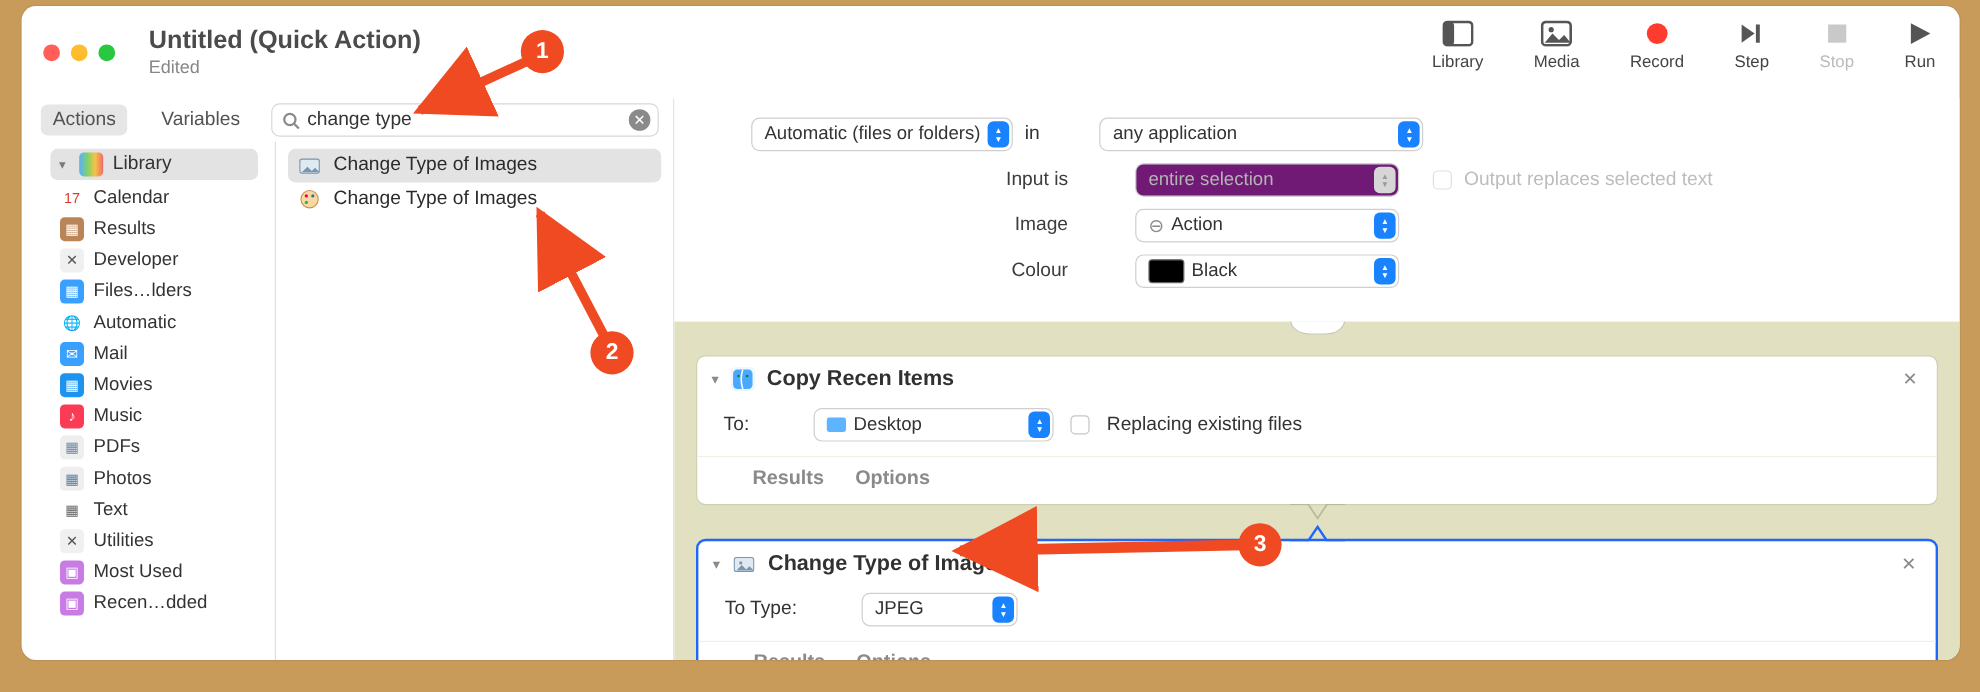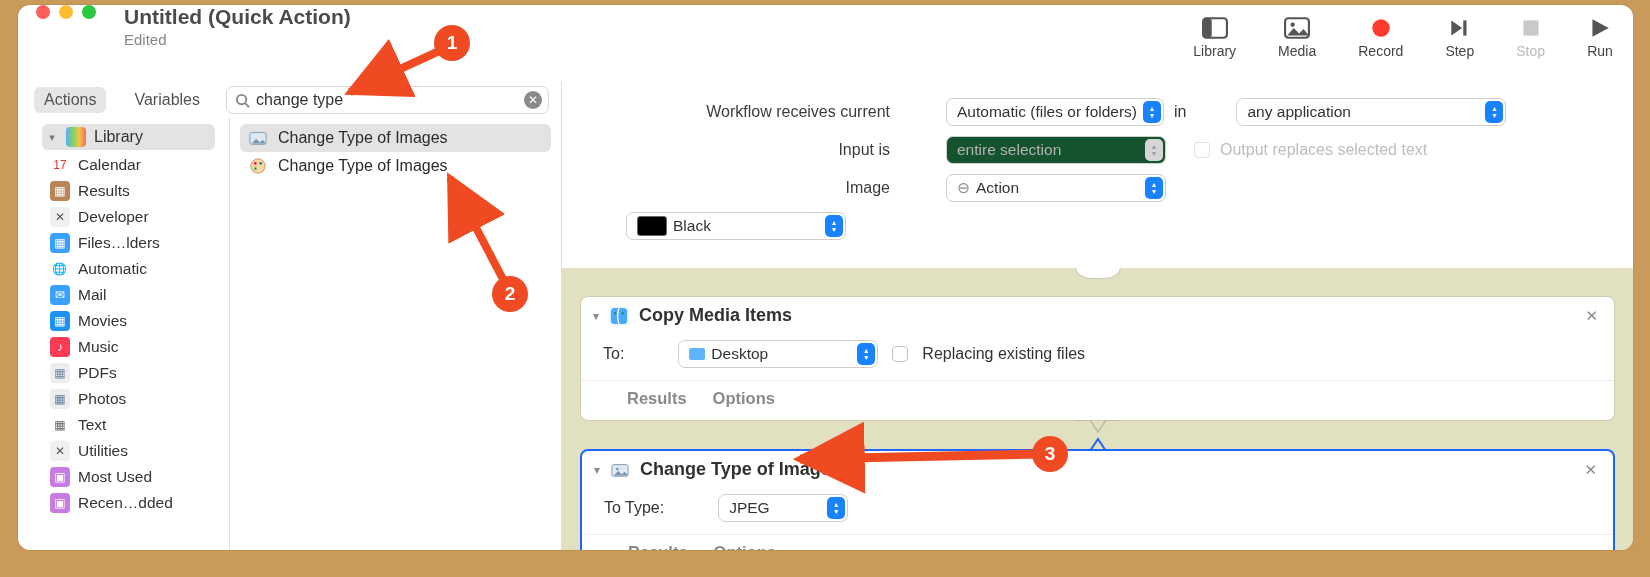--- a/index.html
+++ b/index.html
@@ -1,19 +1,19 @@
 <!DOCTYPE html>
 <html><head>
 <meta charset="utf-8">
 <style>
   * { box-sizing: border-box; margin: 0; padding: 0; font-family: -apple-system, "Helvetica Neue", Arial, sans-serif; }
   body { background:#C89B5A; width:1650px; height:577px; overflow:hidden; }
   .window { position:absolute; left:18px; top:5px; width:1615px; height:545px; background:#fff; border-radius:12px; overflow:hidden; box-shadow:0 0 0 1px rgba(0,0,0,.05); display:flex; flex-direction:column; }
   
-  .titlebar { height:77px; display:flex; align-items:flex-start; padding:0 18px; position:relative; }
+  .titlebar { height:77px; display:flex; align-items:center; padding:0 18px; position:relative; }
   .traffic { display:flex; gap:9px; margin-right:28px; }
   .dot { width:14px; height:14px; border-radius:50%; }
   .dot.r{background:#ff5f57;} .dot.y{background:#febc2e;} .dot.g{background:#28c840;}
   .titleblock { display:flex; flex-direction:column; }
   .titleblock .t1{ font-size:21px; font-weight:600; color:#4b4b4b;}
   .titleblock .t2{ font-size:15px; color:#878787; margin-top:2px;}
   .toolbar { position:absolute; right:20px; top:12px; display:flex; gap:42px; }
   .tbtn { display:flex; flex-direction:column; align-items:center; gap:4px; color:#444; font-size:14px;}
   .tbtn.dis{ color:#bbb;}
   .tbtn svg{ width:26px; height:22px; }
@@ -42,21 +42,21 @@
   
   .results{ padding:6px 10px;}
   .resitem{ display:flex; align-items:center; gap:10px; padding:4px 8px; border-radius:6px; font-size:16px; color:#2b2b2b;}
   .resitem.sel{ background:#e3e3e3;}
   .resicon{ width:20px; height:20px; border-radius:4px; display:inline-flex; align-items:center; justify-content:center;}
   
   .formarea{ padding:16px 24px 18px 24px; background:#fff; }
   .frow{ display:flex; align-items:center; justify-content:flex-start; gap:10px; margin-bottom:10px; font-size:16px; color:#333;}
   .frow .lab{ width:310px; text-align:right; padding-right:6px; color:#3c3c3c;}
   .popup{ position:relative; display:inline-flex; align-items:center; background:#fff; border:1px solid #cfcfcf; border-radius:7px; height:28px; padding:0 26px 0 10px; font-size:15.5px; min-width:100px;margin-left:40px;}
-  .popup.dis{ color:#b4b4b4; background:#14532d;}
+  .popup.dis{ color:#b4b4b4; background:#701a75;}
   .popup .stepper{ position:absolute; right:2px; top:2px; bottom:2px; width:18px; background:#1982ff; border-radius:5px; display:flex; flex-direction:column; align-items:center; justify-content:center; color:#fff; font-size:8px; line-height:7px;}
   .popup.dis .stepper{ background:#d6d6d6; color:#9a9a9a;}
   .inword{ font-size:16px; color:#333;}
   .cbx{ width:16px; height:16px; border:1.5px solid #c5c5c5; border-radius:4px; display:inline-block;}
   .cbx.dis{ border-color:#e0e0e0;}
   .dimtxt{ color:#bdbdbd;}
   .swatch{width:30px;height:20px;background:#000;display:inline-block;border:1px solid #666;border-radius:3px;margin-right:6px;vertical-align:middle;}
   
   .canvas{ flex:1; background:#E1E1C2; position:relative; padding:18px 18px 8px 18px; overflow:hidden;}
   .notch{ position:absolute; left:50%; transform:translateX(-50%); width:46px; height:12px; background:#fff; border:1px solid #c8c8b6; border-top:0; border-radius:0 0 20px 20px/0 0 14px 14px; }
@@ -241,21 +241,20 @@
                 <span>Change Type of Images</span>
               </div>
             </div>
         </div>
       </div>
     </div>
 
     <div class="rightcol">
       <div class="formarea">
         <div class="frow">
-          <span class="lab">Workflow receives current</span>
           <span class="popup">
               <span>Automatic (files or folders)</span>
               <span class="stepper">▴<br>▾</span>
             </span>
           <span class="inword">in</span>
           <span class="popup" style="min-width:270px;">
               <span>any application</span>
               <span class="stepper">▴<br>▾</span>
             </span>
         </div>
@@ -271,20 +270,21 @@
         </div>
         <div class="frow">
           <span class="lab">Image</span>
           <span class="popup" style="min-width:220px;">
               <span style="color:#8a8a8a;margin-right:6px;">⊖</span>
               <span>Action</span>
               <span class="stepper">▴<br>▾</span>
             </span>
         </div>
         <div class="frow">
+          <span class="lab">Colour</span>
           <span class="popup" style="min-width:220px;">
               <span class="swatch"></span>
               <span>Black</span>
               <span class="stepper">▴<br>▾</span>
             </span>
         </div>
       </div>
 
       <div class="canvas">
         <div class="notch" style="top:-1px;"></div>
@@ -293,21 +293,21 @@
           <div class="hdr">
             <span class="chev">▾</span>
             <span class="resicon" style="background:#eef6ff;">
               <svg viewBox="0 0 20 20" width="18" height="18">
                   <rect x="1" y="1" width="18" height="18" rx="4" fill="#4aa8ff"></rect>
                   <path d="M10 1 C8 7 8 13 10 19" stroke="#fff" stroke-width="1.5" fill="none"></path>
                   <circle cx="6" cy="7" r="1.2" fill="#083"></circle>
                   <circle cx="14" cy="7" r="1.2" fill="#083"></circle>
                 </svg>
             </span>
-            <span class="ttl">Copy Media Items</span>
+            <span class="ttl">Copy Recen Items</span>
             <span class="x">✕</span>
           </div>
           <div class="row">
             <span>To:</span>
             <span class="popup" style="min-width:200px;">
               <span style="display:inline-flex;align-items:center;gap:6px;">
                   <span style="width:16px;height:12px;background:#5fb4ff;border-radius:2px;display:inline-block;"></span>
                   <span>Desktop</span>
                 </span>
               <span class="stepper">▴<br>▾</span>

